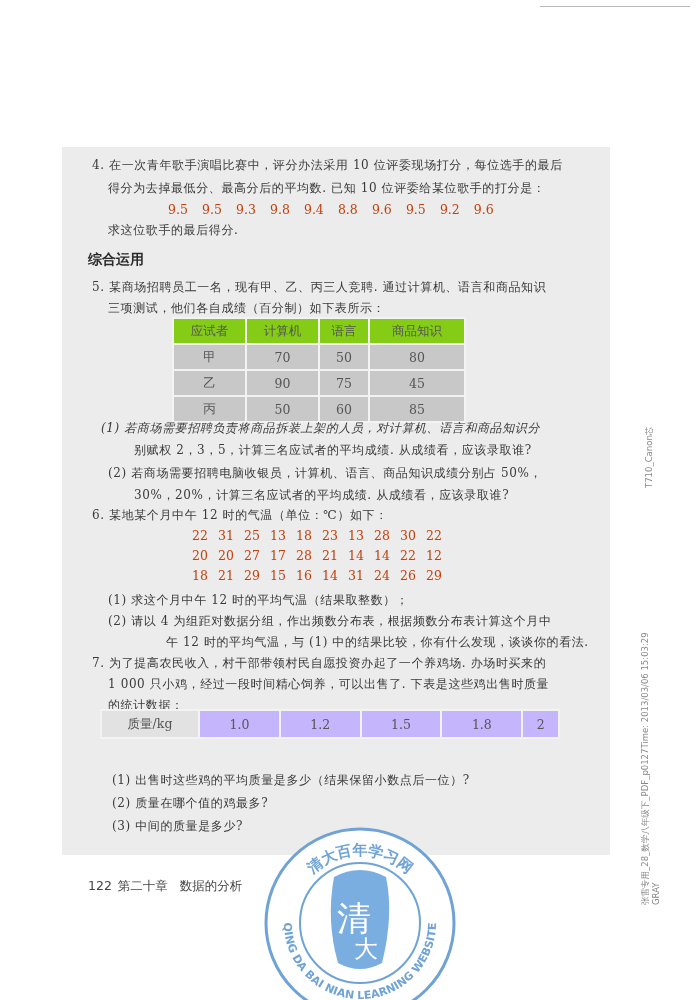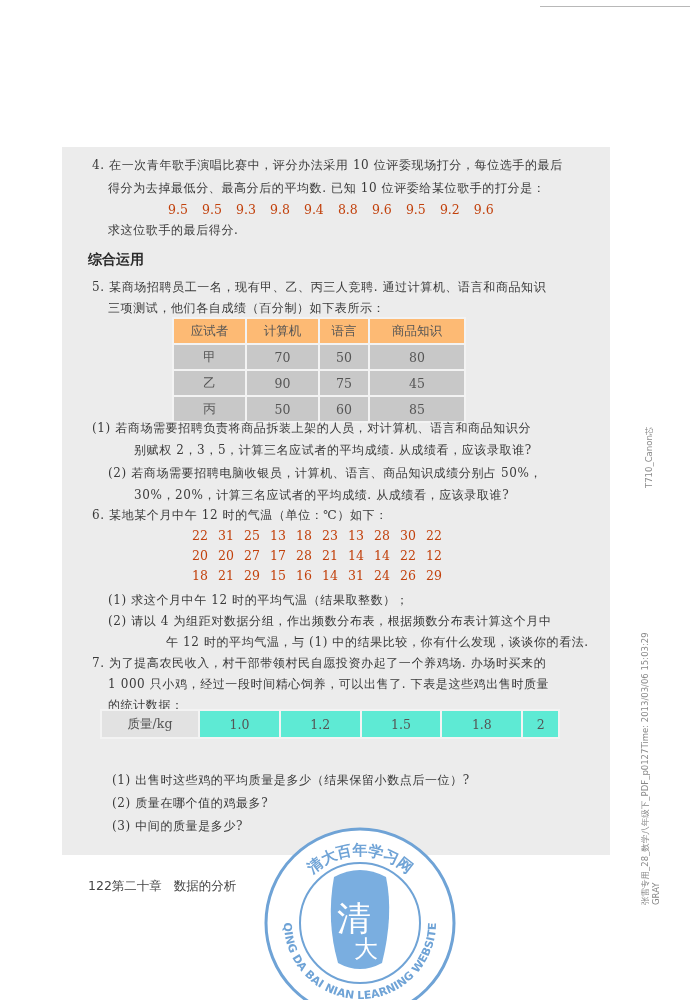--- a/index.html
+++ b/index.html
@@ -15,28 +15,28 @@
     background: #ececec;
   }
   .line { position: absolute; font-size: 12px; white-space: nowrap; letter-spacing: 0.6px; line-height: 16px; }
   .section-title { position: absolute; left: 88px; top: 251px; font-family: "DejaVu Sans", sans-serif; font-weight: bold; font-size: 14px; color: #2a2a2a; }
   .numbers { position: absolute; font-size: 12.5px; color: #c2410c; }
   .numbers span { display: inline-block; }
   table { border-collapse: collapse; position: absolute; font-size: 12.5px; color: #555; }
   table td { border: 2px solid #f3f3f3; text-align: center; padding: 0; }
   .t1 { left: 172px; top: 317px; width: 294px; }
   .t1 td { height: 24px; }
-  .t1 tr.hdr td { background: #fdba74; text-align: center; }
+  .t1 tr.hdr td { background: #84cc16; text-align: center; }
   .t1 tr.row td { background: #c8c8c8; }
   .t1 td.first { background: #d8d8d8; }
   .t2 { left: 100px; top: 709px; width: 460px; }
-  .t2 td { height: 26px; background: #5eead4; }
+  .t2 td { height: 26px; background: #c4b5fd; }
   .t2 td.lbl { background: #e2e2e2; width: 96px; }
   .footer { position: absolute; left: 88px; top: 878px; font-family: "DejaVu Sans", sans-serif; font-size: 12.5px; color: #444; }
-  .footer .num { }
+  .footer .num { margin-right: 6px; }
   .footer .chap { margin-right: 12px; text-align: center; }
   .vert { position: absolute; font-family: "DejaVu Sans", sans-serif; font-size: 8.5px; color: #888; white-space: nowrap; transform-origin: left top; transform: rotate(-90deg); }
   .stamp { position: absolute; left: 262px; top: 825px; width: 196px; height: 196px; }
 </style>
 </head>
 <body>
 
 <div class="top-rule"></div>
 <div class="content-block"></div>
 
@@ -83,21 +83,21 @@
   </tr>
   <tr class="row">
     <td class="first">丙</td>
     <td>50</td>
     <td>60</td>
     <td>85</td>
   </tr>
 </tbody>
   </table>
 
-<div class="line" style="left:92px;top:420px;">(1) 若商场需要招聘负责将商品拆装上架的人员，对计算机、语言和商品知识分</div>
+<div class="line" style="left:101px;top:420px;font-style:italic;">(1) 若商场需要招聘负责将商品拆装上架的人员，对计算机、语言和商品知识分</div>
 <div class="line" style="left:134px;top:442px;">别赋权 2，3，5，计算三名应试者的平均成绩. 从成绩看，应该录取谁?</div>
 <div class="line" style="left:108px;top:465px;">(2) 若商场需要招聘电脑收银员，计算机、语言、商品知识成绩分别占 50%，</div>
 <div class="line" style="left:134px;top:487px;">30%，20%，计算三名应试者的平均成绩. 从成绩看，应该录取谁?</div>
 
 <div class="line" style="left:92px;top:507px;">6. 某地某个月中午 12 时的气温（单位：℃）如下：</div>
 <div class="numbers" style="left:192px;top:526px;line-height:20px;">
   <div>
     <span style="width:26px">22</span><span style="width:26px">31</span><span style="width:26px">25</span><span style="width:26px">13</span><span style="width:26px">18</span><span style="width:26px">23</span><span style="width:26px">13</span><span style="width:26px">28</span><span style="width:26px">30</span><span style="width:26px">22</span>
   </div>
   <div>

